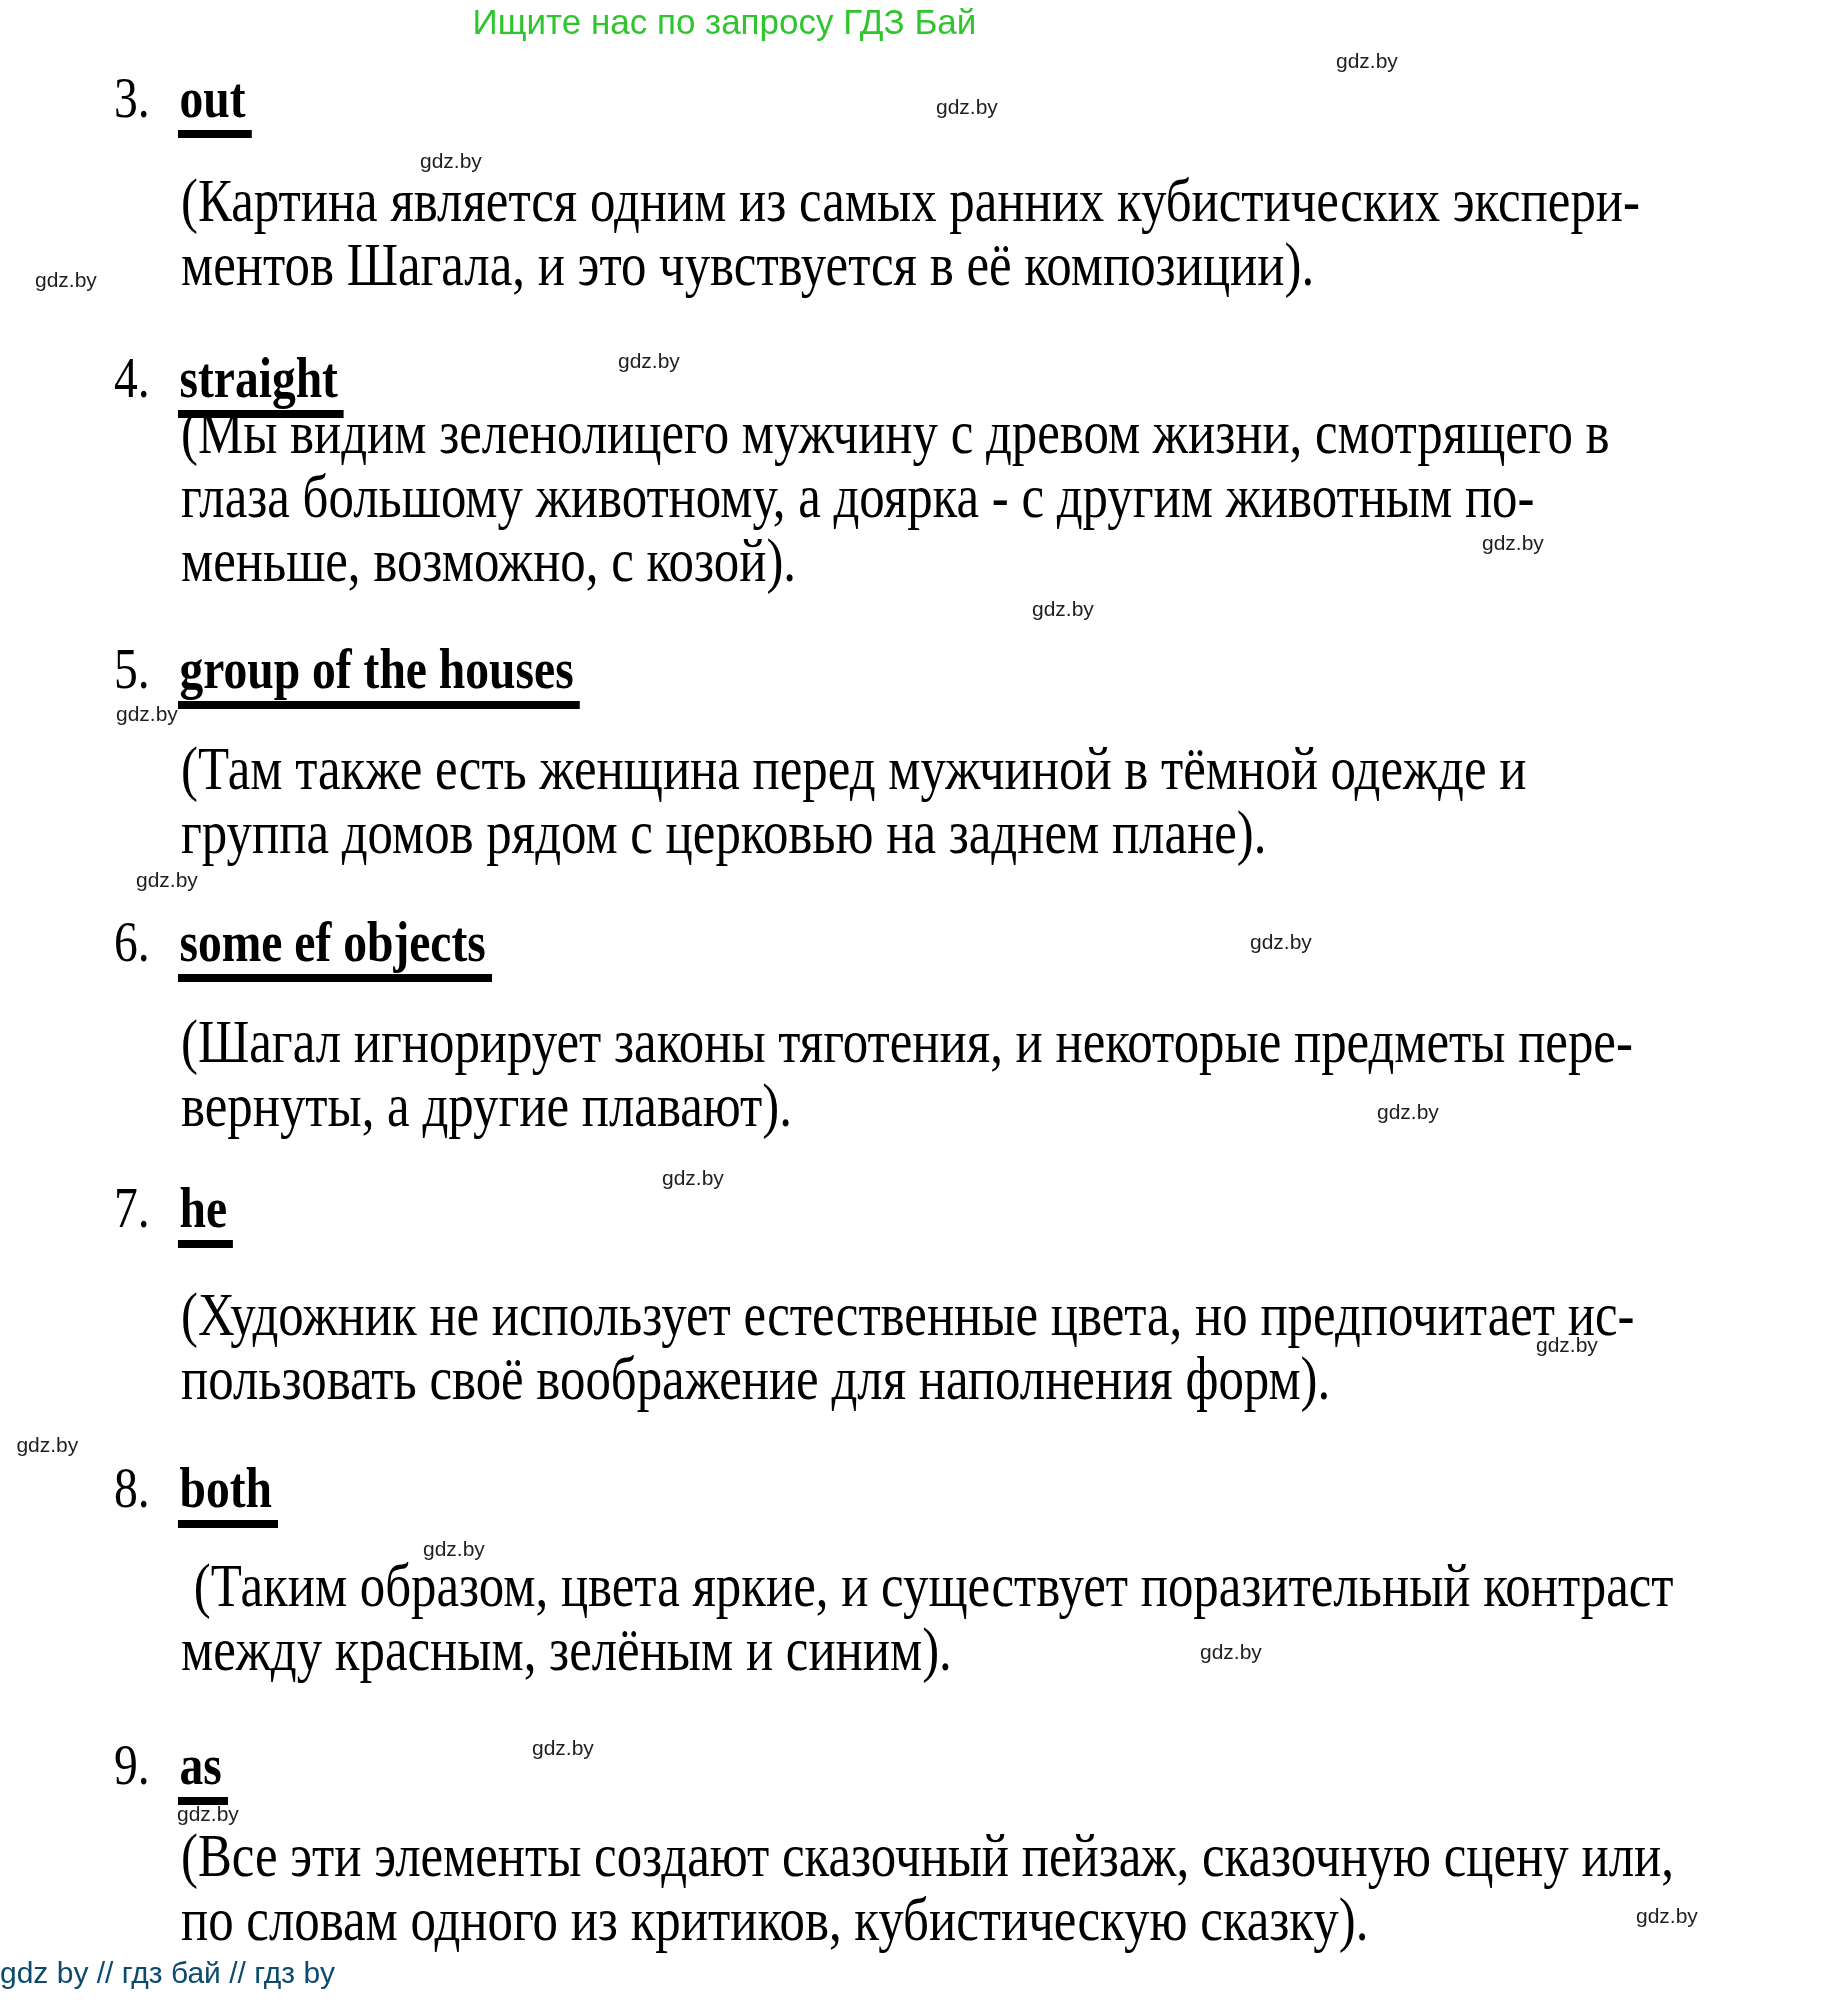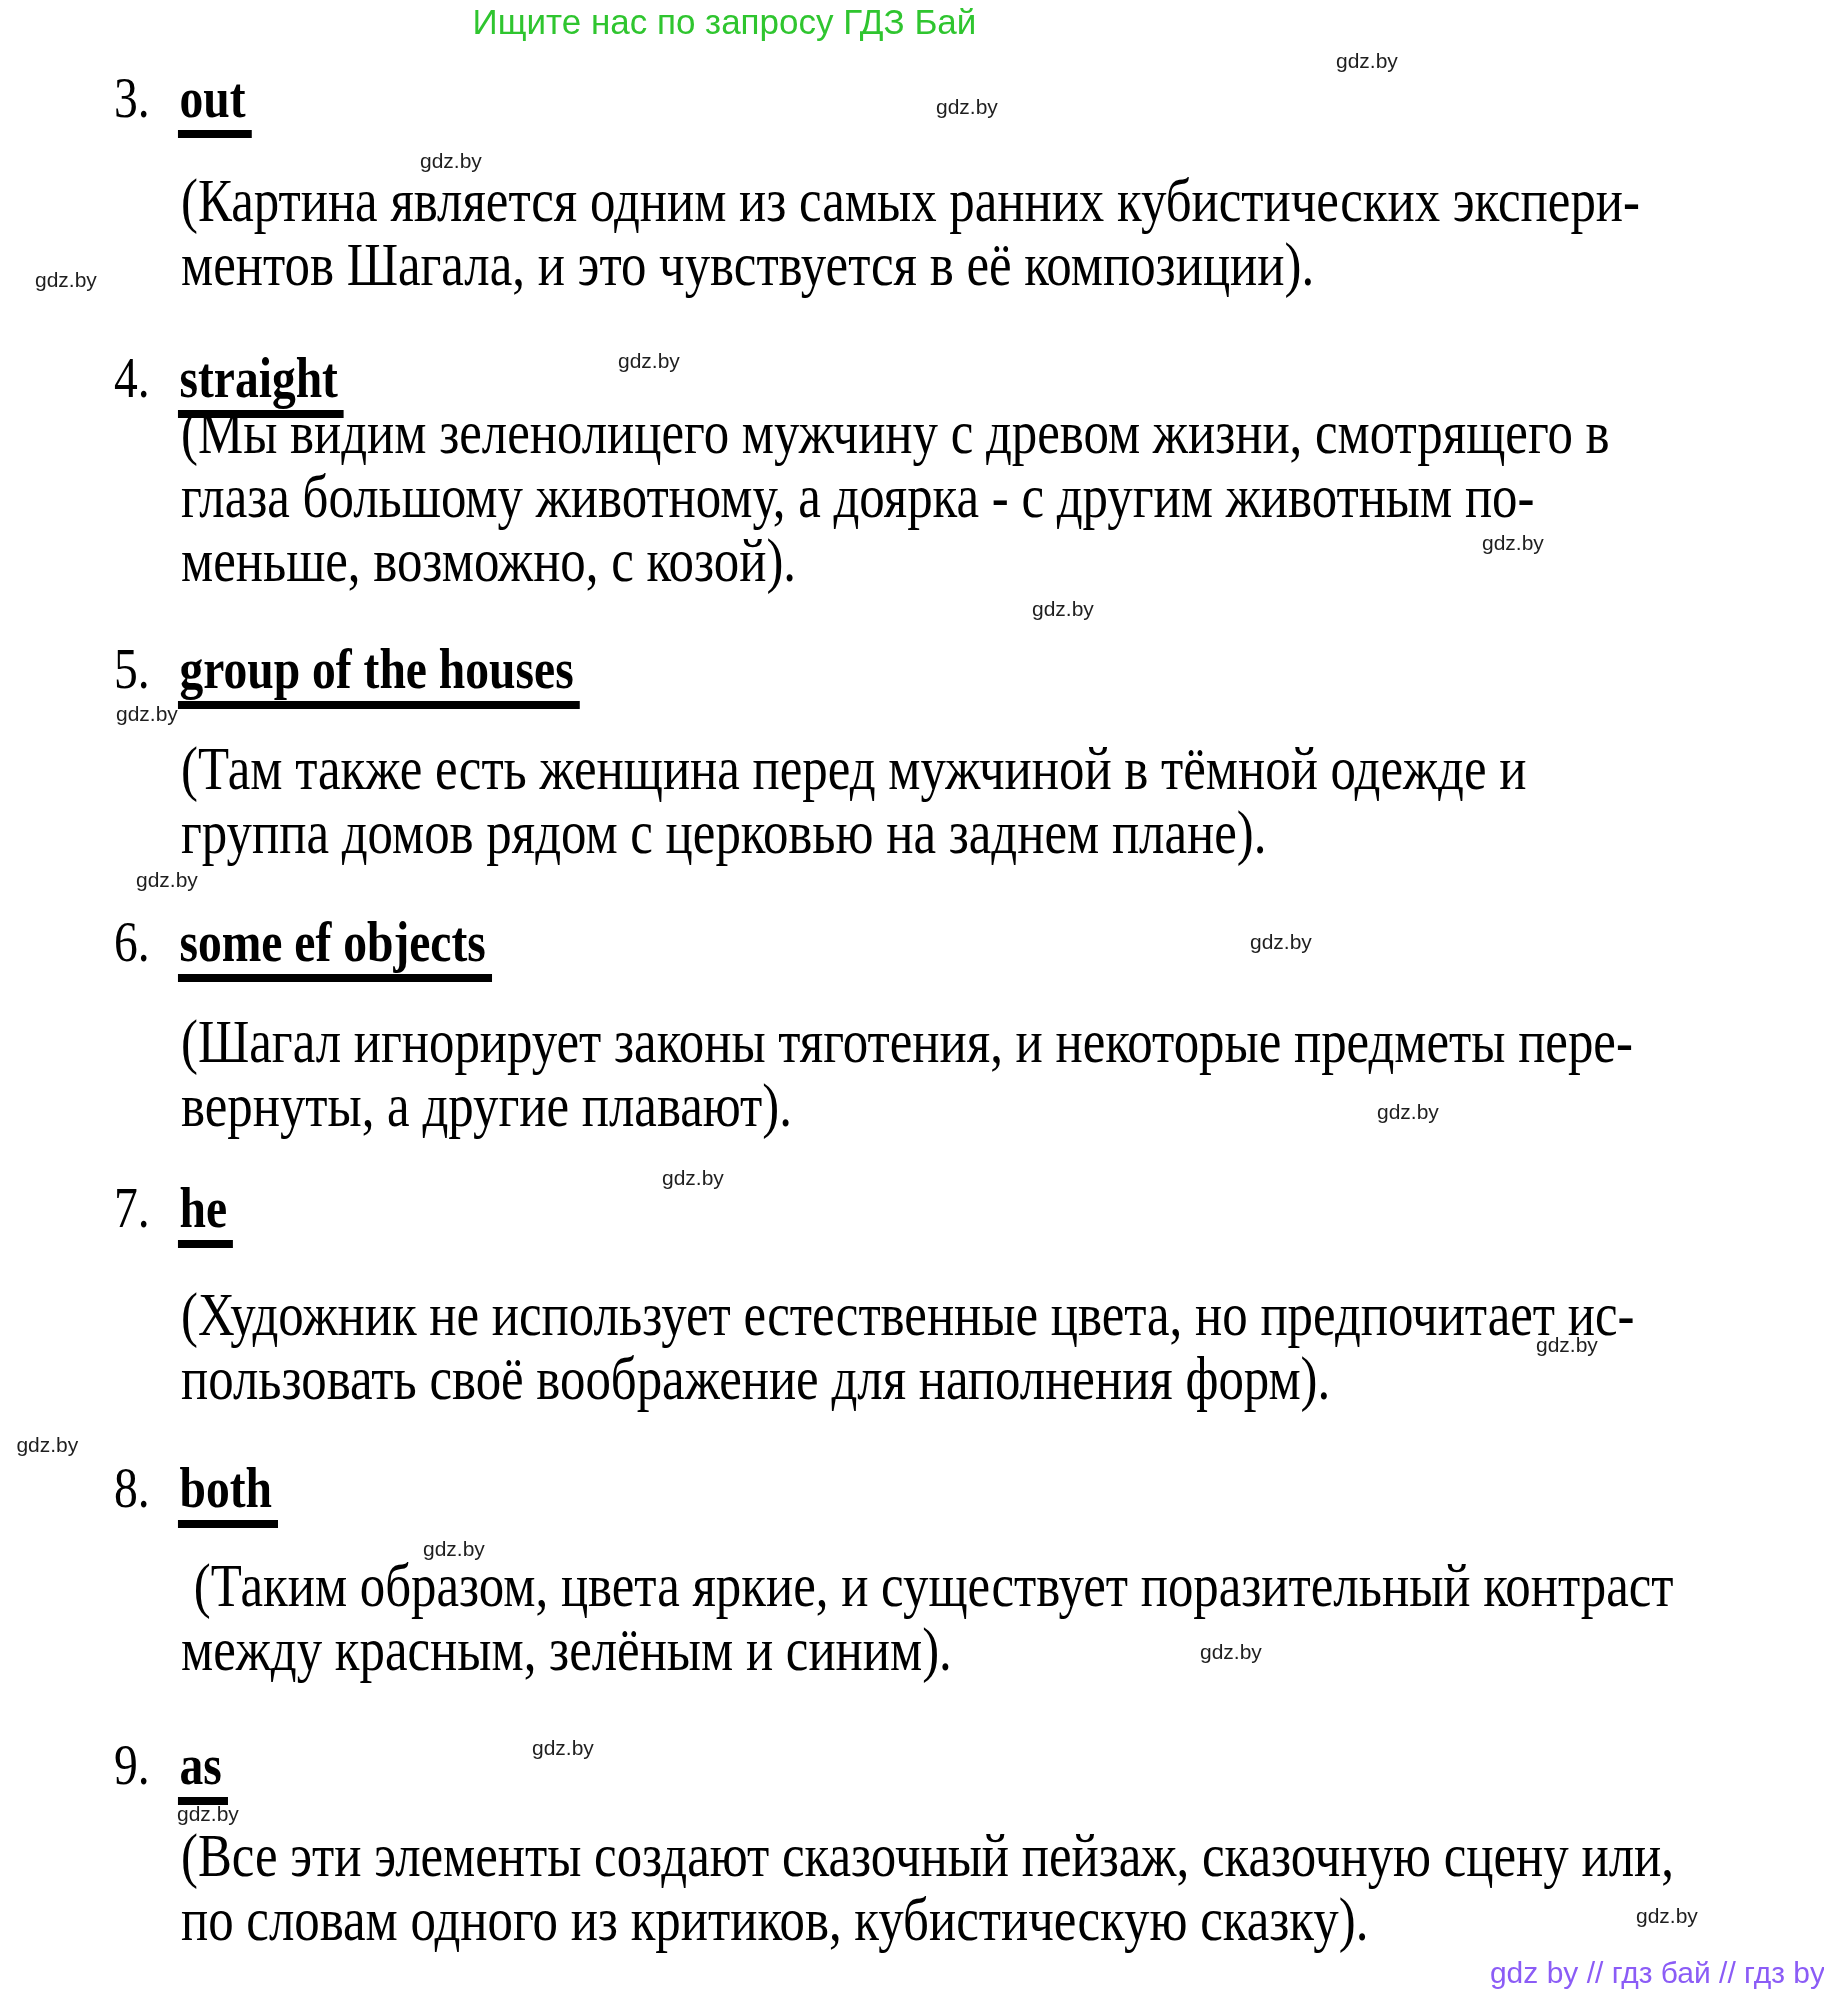--- a/index.html
+++ b/index.html
@@ -42,24 +42,24 @@
     position: absolute; left: 181px;
     font-size: 62px;
     transform: scaleX(0.82); transform-origin: 0 0;
   }
   .para .line {
     height: 64px; line-height: 64px;
     white-space: pre;
   }
   .site-footer {
     position: absolute; top: 1955px; left: 0; width: 1825px;
-    text-align: right;
+    text-align: left;
     font-family: "Liberation Sans", sans-serif;
     font-size: 30px; line-height: 36px;
-    color: #8b5cf6;
+    color: #0c4a6e;
     white-space: nowrap;
   }
 </style>
 </head>
 <body>
 
 <div class="site-header">Ищите нас по запросу ГДЗ Бай</div>
 
 <span class="wm" style="left:1336px; top:45px">gdz.by</span>
 <span class="wm" style="left:936px; top:91px">gdz.by</span>

